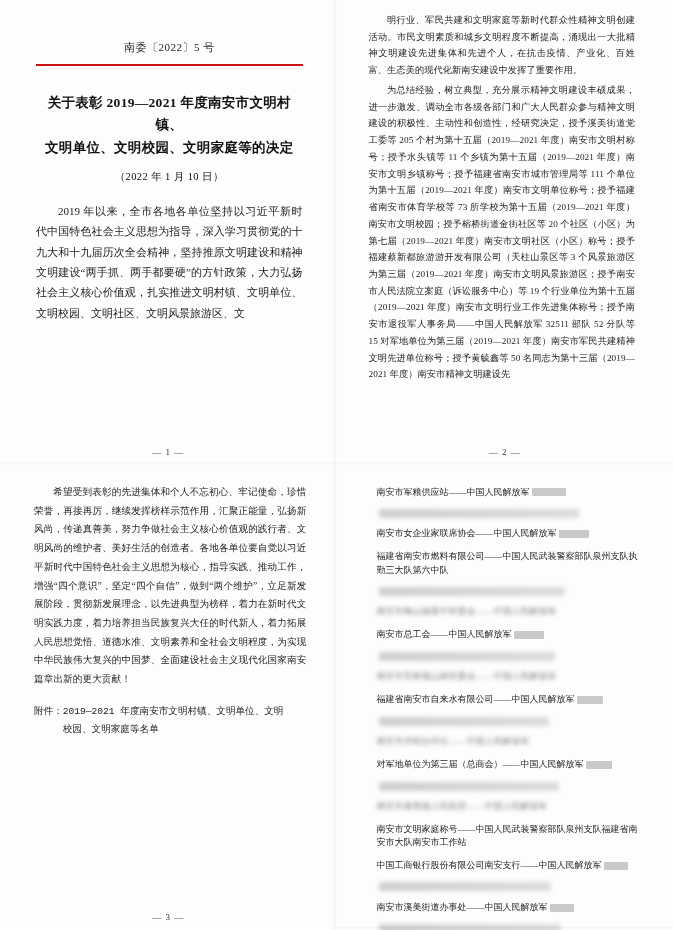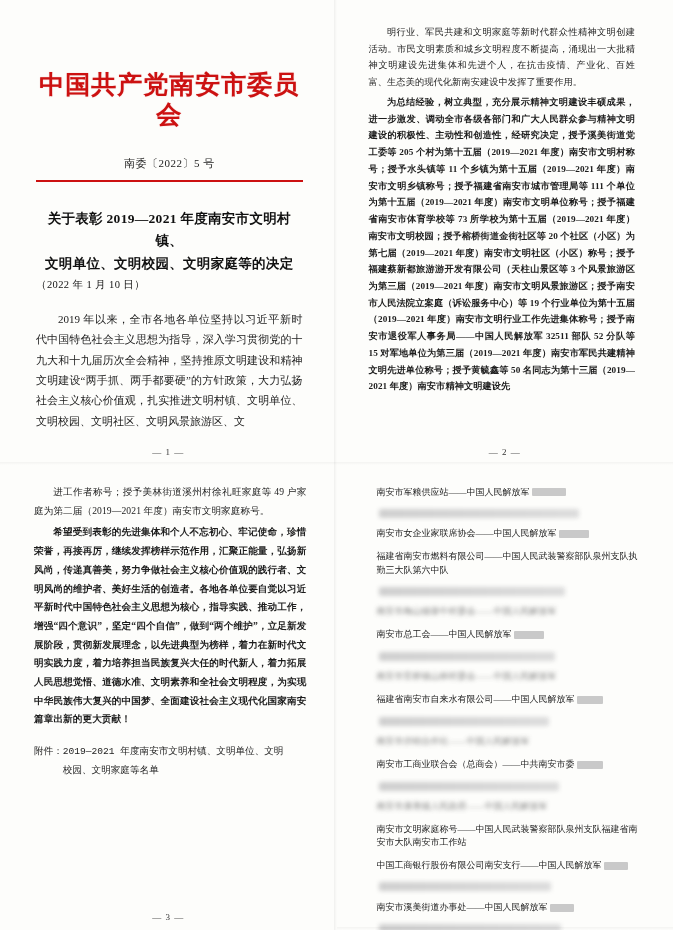--- a/index.html
+++ b/index.html
@@ -22,21 +22,21 @@
     grid-template-rows: 1fr 1fr;
     gap: 0;
   }
   .scan {
     position: relative;
     background: #fdfdfb;
     overflow: hidden;
     box-sizing: border-box;
   }
   .scan.p1 { padding: 14px 34px 10px 36px; }
-  .scan.p2 { padding: 24px 38px 10px 32px; }
+  .scan.p2 { padding: 12px 38px 10px 32px; }
   .scan.p3 { padding: 18px 30px 10px 34px; }
   .scan.p4 { padding: 14px 30px 10px 30px; }
 
   
   .doc-title {
     margin-top: 56px;
     color: #cc1111;
     font-size: 25px;
     font-weight: bold;
     letter-spacing: 1px;
@@ -64,22 +64,22 @@
     font-size: 13.5px;
     font-weight: bold;
     line-height: 1.65;
     color: #111;
     letter-spacing: 0.3px;
   }
   .heading-block .line-issuer {
     letter-spacing: 2px;
   }
   .heading-date {
-    margin-top: 1px;
-    text-align: left;
+    margin-top: 9px;
+    text-align: center;
     font-size: 10.5px;
     font-weight: normal;
     letter-spacing: 0.4px;
   }
   .body-text {
     margin-top: 16px;
     font-size: 11px;
     line-height: 1.85;
     text-align: justify;
     text-justify: inter-ideograph;
@@ -90,21 +90,21 @@
   
   .dense-text {
     font-size: 9.2px;
     line-height: 1.82;
     text-align: justify;
     text-justify: inter-ideograph;
     color: #1c1c1c;
     text-indent: 2em;
     letter-spacing: 0.1px;
   }
-  .dense-text + .dense-text { margin-top: 3px; font-weight: bold; }
+  .dense-text + .dense-text { margin-top: 3px; }
 
   
   .p3 .dense-text { font-size: 9.6px; line-height: 1.95; }
   .attach-note {
     margin-top: 14px;
     font-size: 9.6px;
     line-height: 1.95;
     text-indent: 0;
     color: #1c1c1c;
     font-family: Liberation Mono, monospace;
@@ -181,21 +181,20 @@
     height: 3px;
     background: linear-gradient(180deg, rgba(0,0,0,0.04), rgba(0,0,0,0));
   }
 </style>
 </head>
 <body>
 
 <div class="page-grid">
 
   <div class="scan p1">
-    <div class="doc-title">中国共产党南安市委员会</div>
     <div class="doc-number">南委〔2022〕5 号</div>
     <div class="red-rule"></div>
     <div class="heading-block">
       <div>关于表彰 2019—2021 年度南安市文明村镇、</div>
       <div>文明单位、文明校园、文明家庭等的决定</div>
       <div class="heading-date">（2022 年 1 月 10 日）</div>
     </div>
     <div class="body-text">2019 年以来，全市各地各单位坚持以习近平新时代中国特色社会主义思想为指导，深入学习贯彻党的十九大和十九届历次全会精神，坚持推原文明建设和精神文明建设“两手抓、两手都要硬”的方针政策，大力弘扬社会主义核心价值观，扎实推进文明村镇、文明单位、文明校园、文明社区、文明风景旅游区、文</div>
     <div class="page-footer">— 1 —</div>
     <div class="sheet-edge-r"></div>
@@ -203,21 +202,20 @@
   </div>
 
   <div class="scan p2">
     <div class="dense-text">明行业、军民共建和文明家庭等新时代群众性精神文明创建活动。市民文明素质和城乡文明程度不断提高，涌现出一大批精神文明建设先进集体和先进个人，在抗击疫情、产业化、百姓富、生态美的现代化新南安建设中发挥了重要作用。</div>
     <div class="dense-text">为总结经验，树立典型，充分展示精神文明建设丰硕成果，进一步激发、调动全市各级各部门和广大人民群众参与精神文明建设的积极性、主动性和创造性，经研究决定，授予溪美街道党工委等 205 个村为第十五届（2019—2021 年度）南安市文明村称号；授予水头镇等 11 个乡镇为第十五届（2019—2021 年度）南安市文明乡镇称号；授予福建省南安市城市管理局等 111 个单位为第十五届（2019—2021 年度）南安市文明单位称号；授予福建省南安市体育学校等 73 所学校为第十五届（2019—2021 年度）南安市文明校园；授予榕桥街道金街社区等 20 个社区（小区）为第七届（2019—2021 年度）南安市文明社区（小区）称号；授予福建蔡新都旅游游开发有限公司（天柱山景区等 3 个风景旅游区为第三届（2019—2021 年度）南安市文明风景旅游区；授予南安市人民法院立案庭（诉讼服务中心）等 19 个行业单位为第十五届（2019—2021 年度）南安市文明行业工作先进集体称号；授予南安市退役军人事务局——中国人民解放军 32511 部队 52 分队等 15 对军地单位为第三届（2019—2021 年度）南安市军民共建精神文明先进单位称号；授予黄毓鑫等 50 名同志为第十三届（2019—2021 年度）南安市精神文明建设先</div>
     <div class="page-footer">— 2 —</div>
     <div class="sheet-edge-b"></div>
   </div>
 
   <div class="scan p3">
-    <div class="dense-text">进工作者称号；授予美林街道溪州村徐礼旺家庭等 49 户家庭为第二届（2019—2021 年度）南安市文明家庭称号。</div>
     <div class="dense-text">希望受到表彰的先进集体和个人不忘初心、牢记使命，珍惜荣誉，再接再厉，继续发挥榜样示范作用，汇聚正能量，弘扬新风尚，传递真善美，努力争做社会主义核心价值观的践行者、文明风尚的维护者、美好生活的创造者。各地各单位要自觉以习近平新时代中国特色社会主义思想为核心，指导实践、推动工作，增强“四个意识”，坚定“四个自信”，做到“两个维护”，立足新发展阶段，贯彻新发展理念，以先进典型为榜样，着力在新时代文明实践力度，着力培养担当民族复兴大任的时代新人，着力拓展人民思想觉悟、道德水准、文明素养和全社会文明程度，为实现中华民族伟大复兴的中国梦、全面建设社会主义现代化国家南安篇章出新的更大贡献！</div>
     <div class="attach-note">
       <div>附件：2019—2021 年度南安市文明村镇、文明单位、文明</div>
       <div style="text-indent:3em;">校园、文明家庭等名单</div>
     </div>
     <div class="page-footer">— 3 —</div>
     <div class="sheet-edge-r"></div>
   </div>
 
   <div class="scan p4">
@@ -253,21 +251,21 @@
       <div class="entry">
         <span>福建省南安市自来水有限公司——中国人民解放军</span><span class="redact" style="width:26px;"></span>
       </div>
       <div class="blur-band" style="width:170px;"></div>
 
       <div class="entry blurred">
         <span>南安市供销合作社——中国人民解放军</span>
       </div>
 
       <div class="entry">
-        <span>南安市工商业联合会（总商会）——中共南安市委</span><span class="redact" style="width:26px;"></span>
+        <span>对军地单位为第三届（总商会）——中国人民解放军</span><span class="redact" style="width:26px;"></span>
       </div>
       <div class="blur-band" style="width:180px;"></div>
 
       <div class="entry blurred">
         <span>南安市康美镇人民政府——中国人民解放军</span>
       </div>
 
       <div class="entry two-line">
         <span>南安市文明家庭称号——中国人民武装警察部队泉州支队福建省南安市大队南安市工作站</span>
       </div>

